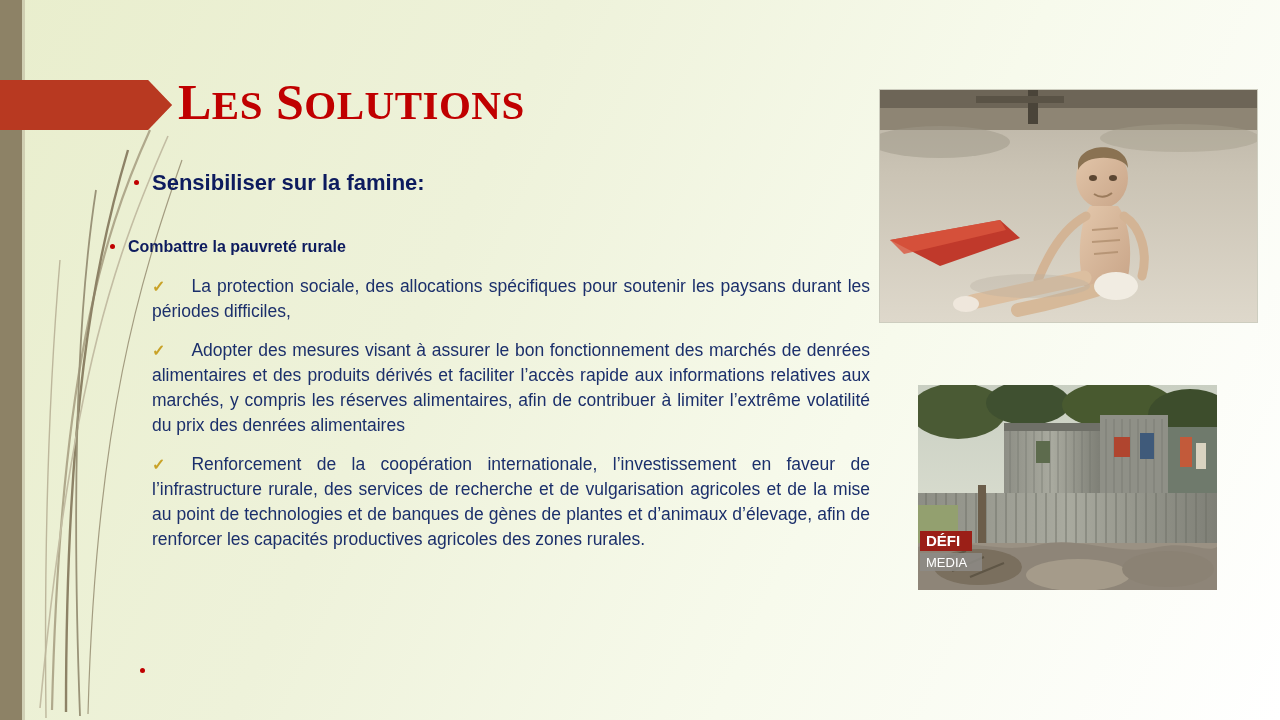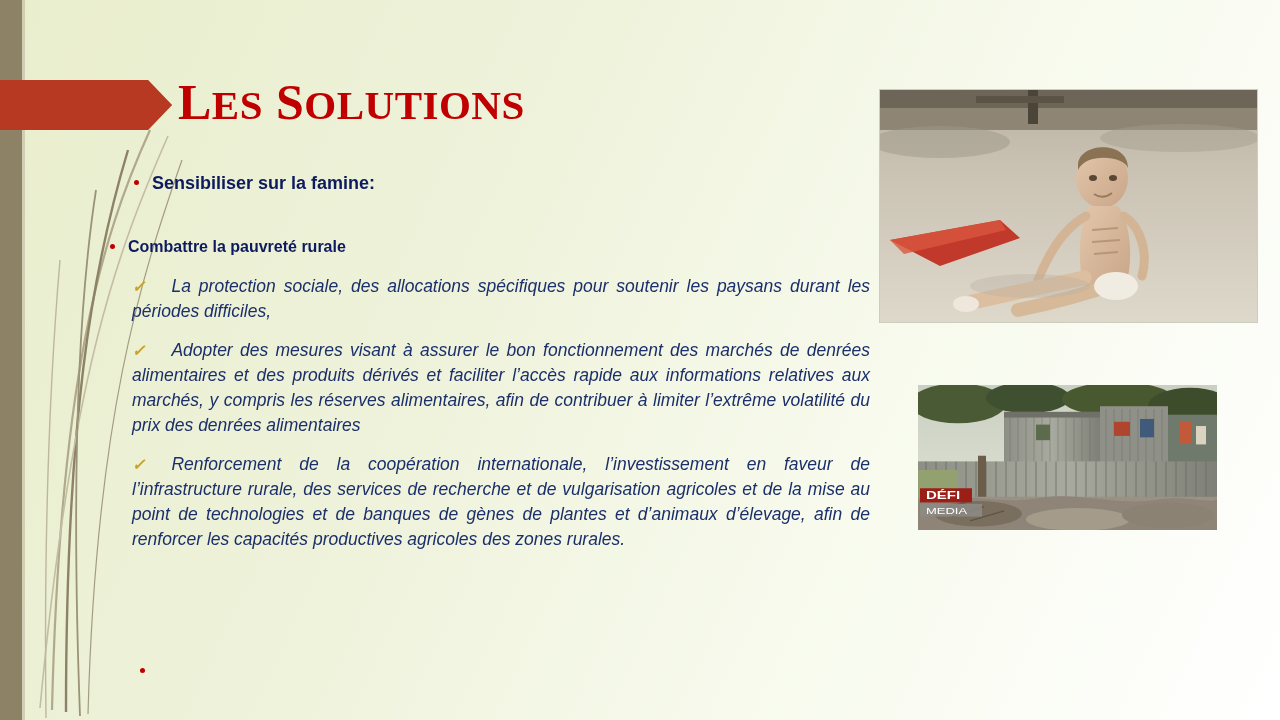--- a/index.html
+++ b/index.html
@@ -82,21 +82,21 @@
     position: absolute;
     left: 120px;
     top: 170px;
     width: 750px;
   }
 
   .bullet-line {
     position: relative;
     color: #0d1b5e;
     font-weight: bold;
-    font-size: 18px;
+    font-size: 22px;
     line-height: 26px;
     margin-bottom: 6px;
   }
   .bullet-line.first { margin-left: 32px; margin-bottom: 38px; }
   .bullet-line.second { margin-left: 8px; margin-bottom: 14px; font-size: 16px; }
 
   .dot {
     position: absolute;
     left: -18px;
     top: 10px;
@@ -105,24 +105,23 @@
     border-radius: 50%;
     background: #c00000;
   }
 
   .para {
     position: relative;
     color: #1b2f6b;
     font-size: 17.5px;
     line-height: 25px;
     text-align: justify;
-    margin-left: 12px;
+    margin-left: 32px;
     margin-bottom: 14px;
     padding-left: 0;
-    font-style: italic;
   }
   .para .check {
     color: #c9a227;
     font-size: 16px;
     font-weight: bold;
     margin-right: 26px;
     display: inline-block;
   }
 
   .last-dot {
@@ -145,21 +144,21 @@
     left: 879px;
     top: 89px;
     width: 377px;
     height: 232px;
     border: 1px solid #cdcdbf;
   }
   #photo-slum {
     left: 918px;
     top: 385px;
     width: 299px;
-    height: 145px;
+    height: 205px;
   }
   .photo svg { display: block; width: 100%; height: 100%; }
 </style>
 </head>
 <body>
 
 <div id="slide">
 
   <div class="left-bar"></div>
   <div class="left-bar-inner"></div>

